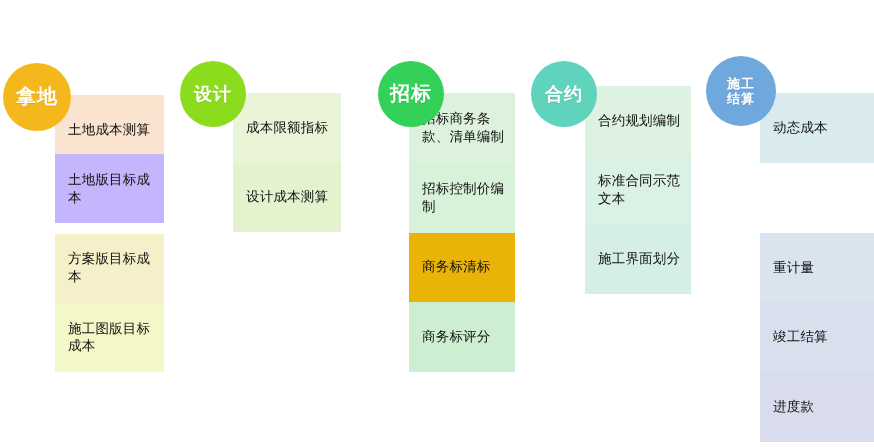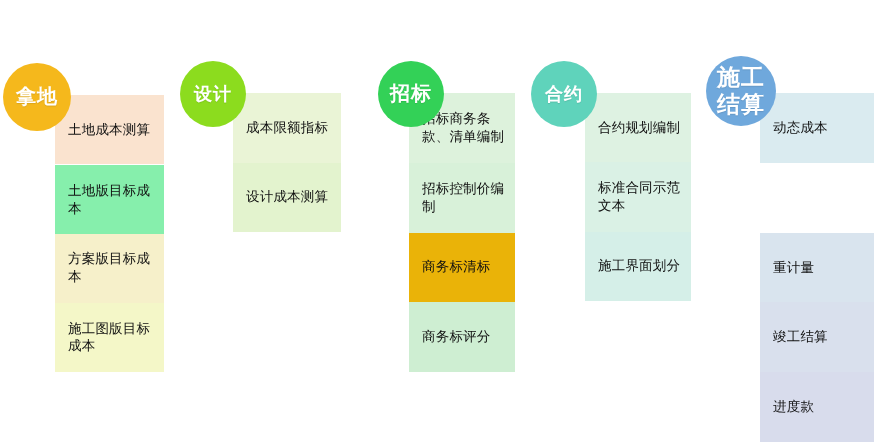--- a/index.html
+++ b/index.html
@@ -72,21 +72,21 @@
   }
 </style>
 </head>
 <body>
 
 <div id="diagram">
     <div class="stage-column" style="left: 55px; top: 95px; width: 109px; height: 277px;">
       <div class="stage-cell" style="top: 0px; height: 69.25px; background: rgb(250, 227, 207);">
         <span class="stage-cell-label">土地成本测算</span>
       </div>
-      <div class="stage-cell" style="top: 70px; height: 69.25px; background: #86efac; justify-content: flex-end;">
+      <div class="stage-cell" style="top: 59px; height: 69.25px; background: #c4b5fd; justify-content: flex-end;">
         <span class="stage-cell-label">土地版目标成本</span>
       </div>
       <div class="stage-cell" style="top: 138.5px; height: 69.25px; background: rgb(246, 240, 202);">
         <span class="stage-cell-label">方案版目标成本</span>
       </div>
       <div class="stage-cell" style="top: 207.75px; height: 69.25px; background: rgb(244, 247, 200);">
         <span class="stage-cell-label">施工图版目标成本</span>
       </div>
     </div>
     <div class="stage-badge" style="left: 3px; top: 63px; width: 68px; height: 68px; background: rgb(245, 184, 28); font-size: 20px;">
@@ -113,21 +113,21 @@
       <div class="stage-cell" style="top: 139.5px; height: 69.75px; background: #eab308;">
         <span class="stage-cell-label">商务标清标</span>
       </div>
       <div class="stage-cell" style="top: 209.25px; height: 69.75px; background: rgb(206, 238, 210);">
         <span class="stage-cell-label">商务标评分</span>
       </div>
     </div>
     <div class="stage-badge" style="left: 378px; top: 61px; width: 66px; height: 66px; background: rgb(51, 209, 87); font-size: 20px;">
       <span class="stage-badge-label">招标</span>
     </div>
-    <div class="stage-column" style="left: 585px; top: 93px; width: 106px; height: 208px; padding-left: 24px;">
+    <div class="stage-column" style="left: 585px; top: 86px; width: 106px; height: 208px; padding-left: 24px;">
       <div class="stage-cell" style="top: 0px; height: 69.3333px; background: rgb(222, 242, 226);">
         <span class="stage-cell-label">合约规划编制</span>
       </div>
       <div class="stage-cell" style="top: 69.3333px; height: 69.3333px; background: rgb(218, 241, 229);">
         <span class="stage-cell-label">标准合同示范文本</span>
       </div>
       <div class="stage-cell" style="top: 138.667px; height: 69.3333px; background: rgb(213, 239, 232);">
         <span class="stage-cell-label">施工界面划分</span>
       </div>
     </div>
@@ -141,19 +141,19 @@
       <div class="stage-cell" style="top: 209.4px; height: 69.8px; background: rgb(217, 224, 237);">
         <span class="stage-cell-label">竣工结算</span>
       </div>
       <div class="stage-cell" style="top: 139.6px; height: 69.8px; background: rgb(217, 228, 238);">
         <span class="stage-cell-label">重计量</span>
       </div>
       <div class="stage-cell" style="top: 279.2px; height: 69.8px; background: rgb(216, 220, 236);">
         <span class="stage-cell-label">进度款</span>
       </div>
     </div>
-    <div class="stage-badge" style="left: 706px; top: 56px; width: 70px; height: 70px; background: rgb(111, 168, 220); font-size: 23px;">
+    <div class="stage-badge" style="left: 706px; top: 56px; width: 70px; height: 70px; background: rgb(111, 168, 220); font-size: 13px;">
       <span class="stage-badge-label">
         <span style="display: block;">施工</span>
         <span style="display: block;">结算</span>
       </span>
     </div>
   </div>
 
 </body></html>

